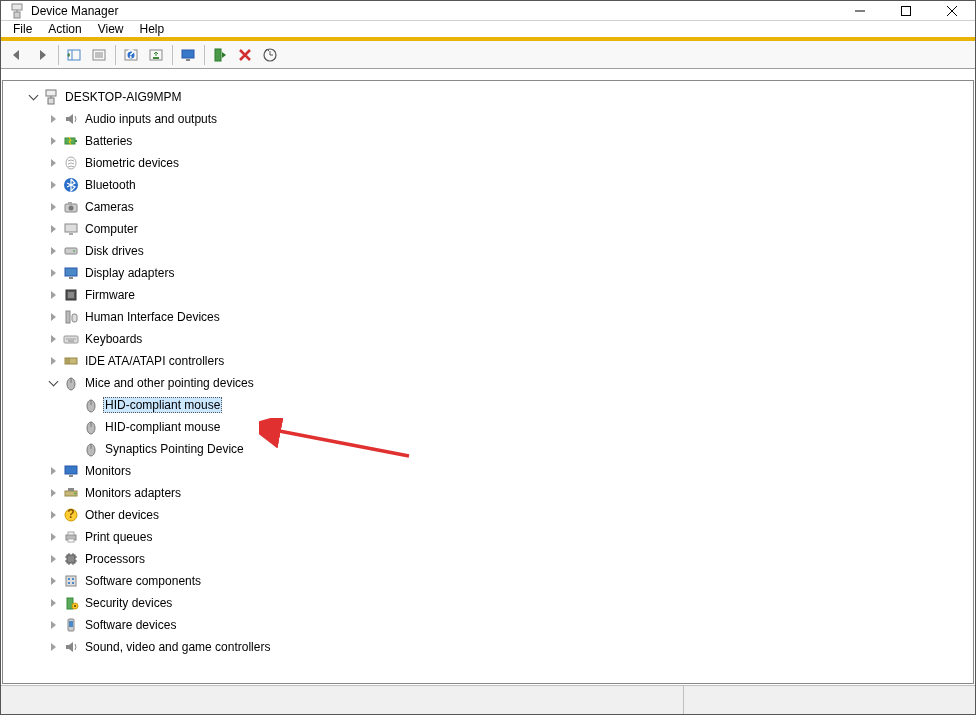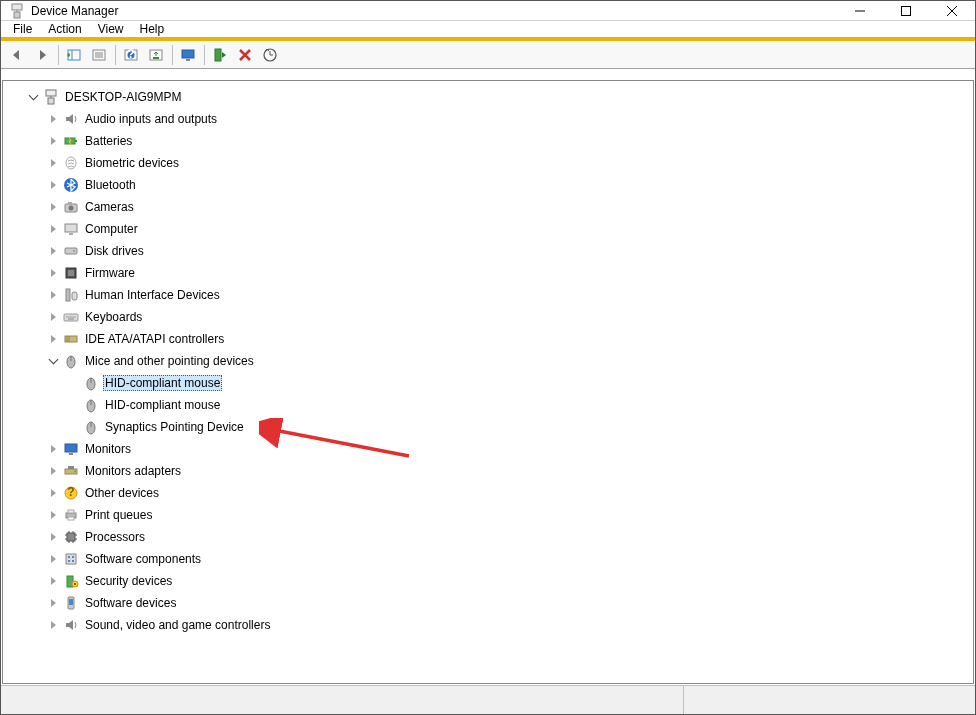--- a/index.html
+++ b/index.html
@@ -238,20 +238,30 @@
   </div>
       <div class="node indent-2">
     <span class="expander chev-e"></span>
     <span class="node-icon">
           <svg viewBox="0 0 16 16">
             <rect x="2" y="5" width="12" height="6" rx="1" fill="#ccc" stroke="#888"></rect>
             <circle cx="11" cy="8" r="1" fill="#6a6"></circle>
           </svg>
         </span>
     <span class="node-label">Disk drives</span>
+  </div>
+      <div class="node indent-2">
+    <span class="expander chev-e"></span>
+    <span class="node-icon">
+          <svg viewBox="0 0 16 16">
+            <rect x="2" y="3" width="12" height="8" fill="#4a88c7" stroke="#2858a8"></rect>
+            <rect x="6" y="12" width="4" height="2" fill="#888"></rect>
+          </svg>
+        </span>
+    <span class="node-label">Display adapters</span>
   </div>
       <div class="node indent-2">
     <span class="expander chev-e"></span>
     <span class="node-icon">
           <svg viewBox="0 0 16 16">
             <rect x="3" y="3" width="10" height="10" fill="#555" stroke="#333"></rect>
             <rect x="5" y="5" width="6" height="6" fill="#888"></rect>
           </svg>
         </span>
     <span class="node-label">Firmware</span>

